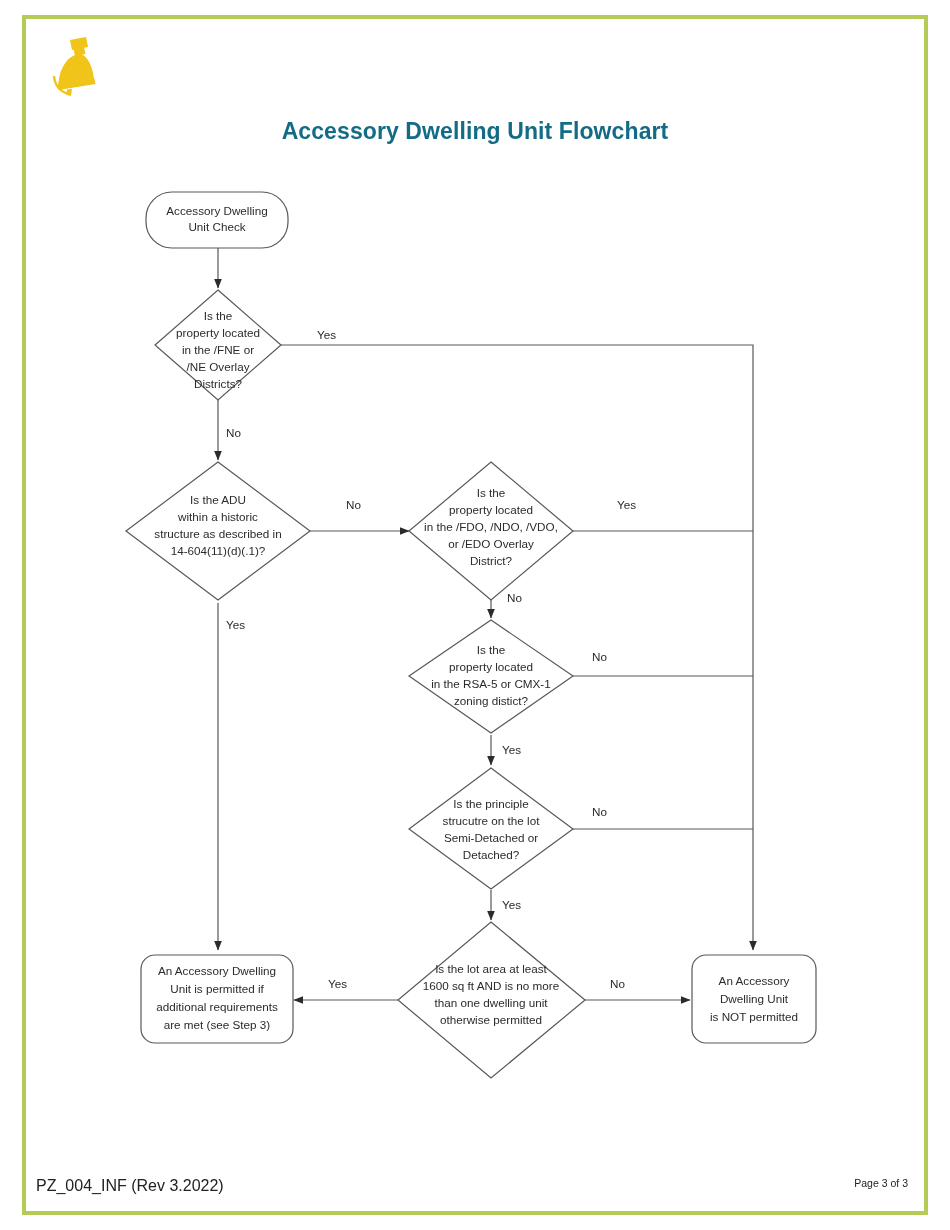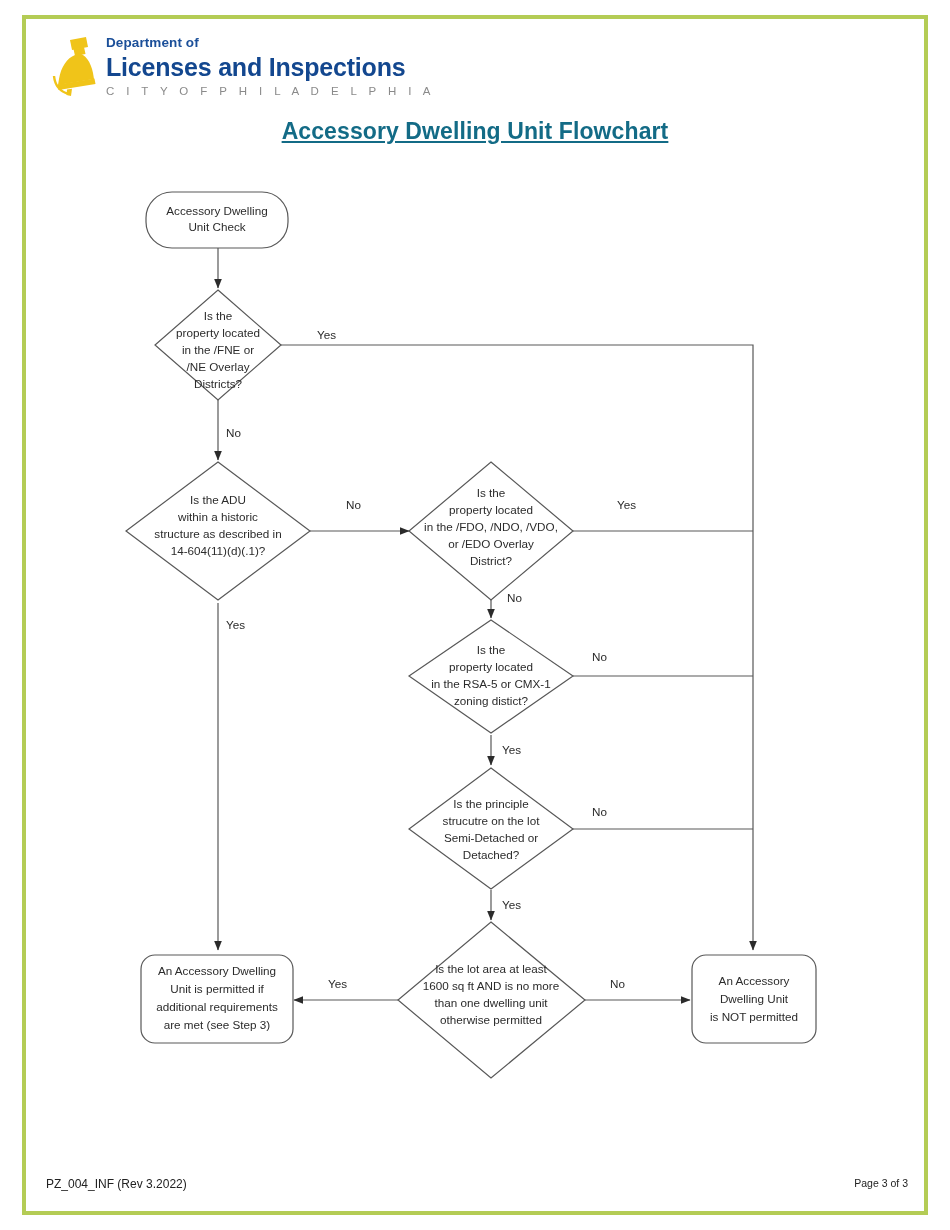--- a/index.html
+++ b/index.html
@@ -74,21 +74,20 @@
   #doc-title {
     position: absolute;
     left: 0;
     top: 118px;
     width: 950px;
     text-align: center;
     font-size: 23px;
     font-weight: bold;
     color: #136b86;
     letter-spacing: 0.1px;
-    text-decoration: underline;
   }
   
   #flow-svg {
     position: absolute;
     left: 0;
     top: 0;
     width: 950px;
     height: 1230px;
   }
   .node-shape {
@@ -109,23 +108,23 @@
   }
   .edge-label {
     font-family: "Liberation Sans", sans-serif;
     font-size: 11.7px;
     fill: #2b2b2b;
     text-anchor: start;
   }
   
   #footer-left {
     position: absolute;
-    left: 46px;
+    left: 36px;
     top: 1177px;
-    font-size: 12px;
+    font-size: 16px;
     color: #222222;
   }
   #footer-right {
     position: absolute;
     right: 42px;
     top: 1177px;
     font-size: 10.5px;
     color: #222222;
     text-align: center;
   }
@@ -141,25 +140,20 @@
     <svg id="bell-icon" viewBox="0 0 58 62">
       <g fill="#f0c419">
         <path d="M22 4 L38 1 L40 11 L24 14 Z"></path>
         <path d="M25.5 13 L36 11 L37.5 18 L27 20 Z"></path>
         <path d="M27 19 C19 22 13 31 11 43 L10 49 L46 43 L45 37 C43 26 37 18 30 17 Z"></path>
         <path d="M9.5 48.5 L46.5 42.5 L47.5 48 L10.5 54 Z"></path>
         <path d="M19 53.5 L24 52.8 L23 60 L18.5 59 Z"></path>
       </g>
       <path d="M6 40 C7 50 13 56 21 58" fill="none" stroke="#f0c419" stroke-width="2.4"></path>
     </svg>
-    <div id="logo-text">
-      <div class="logo-dept">Department of</div>
-      <div class="logo-main">Licenses and Inspections</div>
-      <div class="logo-city">C I T Y   O F   P H I L A D E L P H I A</div>
-    </div>
   </div>
 
   <div id="doc-title">Accessory Dwelling Unit Flowchart</div>
 
   <svg id="flow-svg" viewBox="0 0 950 1230">
     <defs>
       <marker id="arrow" markerWidth="9" markerHeight="9" refX="7.5" refY="3.2" orient="auto" markerUnits="strokeWidth">
         <path d="M0,0 L8,3.2 L0,6.4 z" fill="#2b2b2b"></path>
       </marker>
     </defs>

